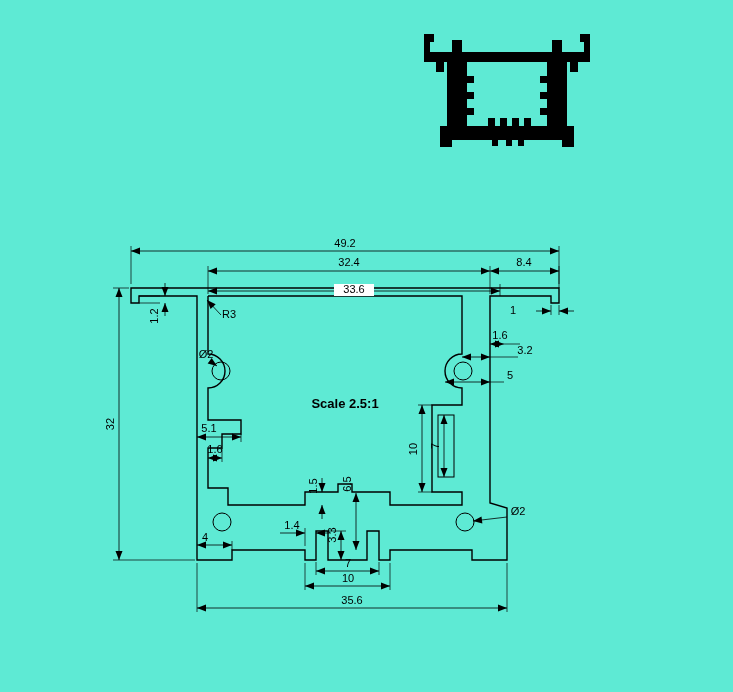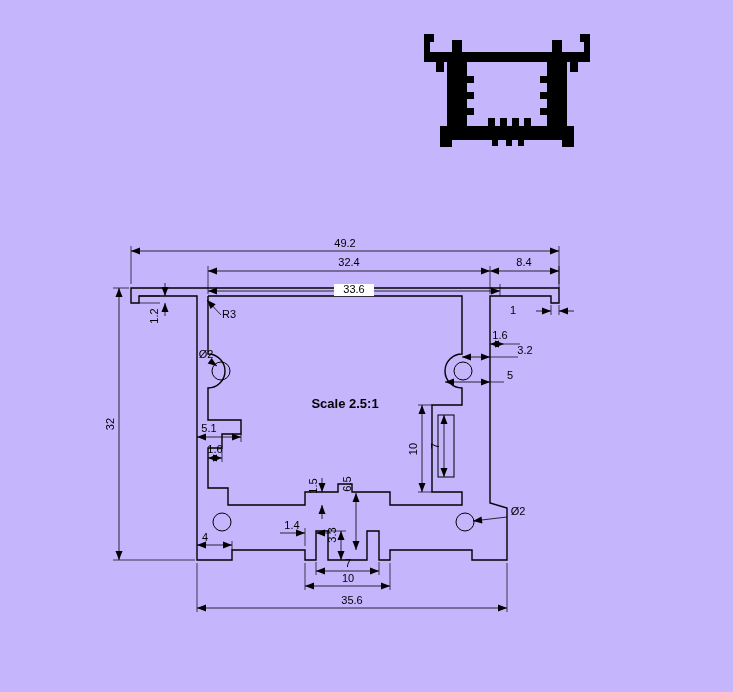--- a/index.html
+++ b/index.html
@@ -1,16 +1,16 @@
 <!DOCTYPE html>
 <html><head>
 <meta charset="utf-8">
 <style>
   html,body{margin:0;padding:0;background:#ffffff;}
-  .page{position:relative;width:733px;height:692px;background:#c4b5fd;overflow:hidden;
+  .page{position:relative;width:733px;height:692px;background:#5eead4;overflow:hidden;
         font-family:"Liberation Sans", sans-serif;}
   svg{position:absolute;top:0;left:0;}
   .outline{fill:none;stroke:#000;stroke-width:1.4;stroke-linejoin:miter;}
   .thin{fill:none;stroke:#000;stroke-width:1;}
   .dim{stroke:#000;stroke-width:0.8;fill:none;}
   .ext{stroke:#000;stroke-width:0.7;fill:none;}
   text.dimtxt{font-family:"Liberation Sans", sans-serif;font-size:11px;fill:#000;}
   text.scaletxt{font-family:"Liberation Sans", sans-serif;font-size:13px;font-weight:bold;fill:#000;}
   .solid{fill:#000;stroke:none;}
 </style>

